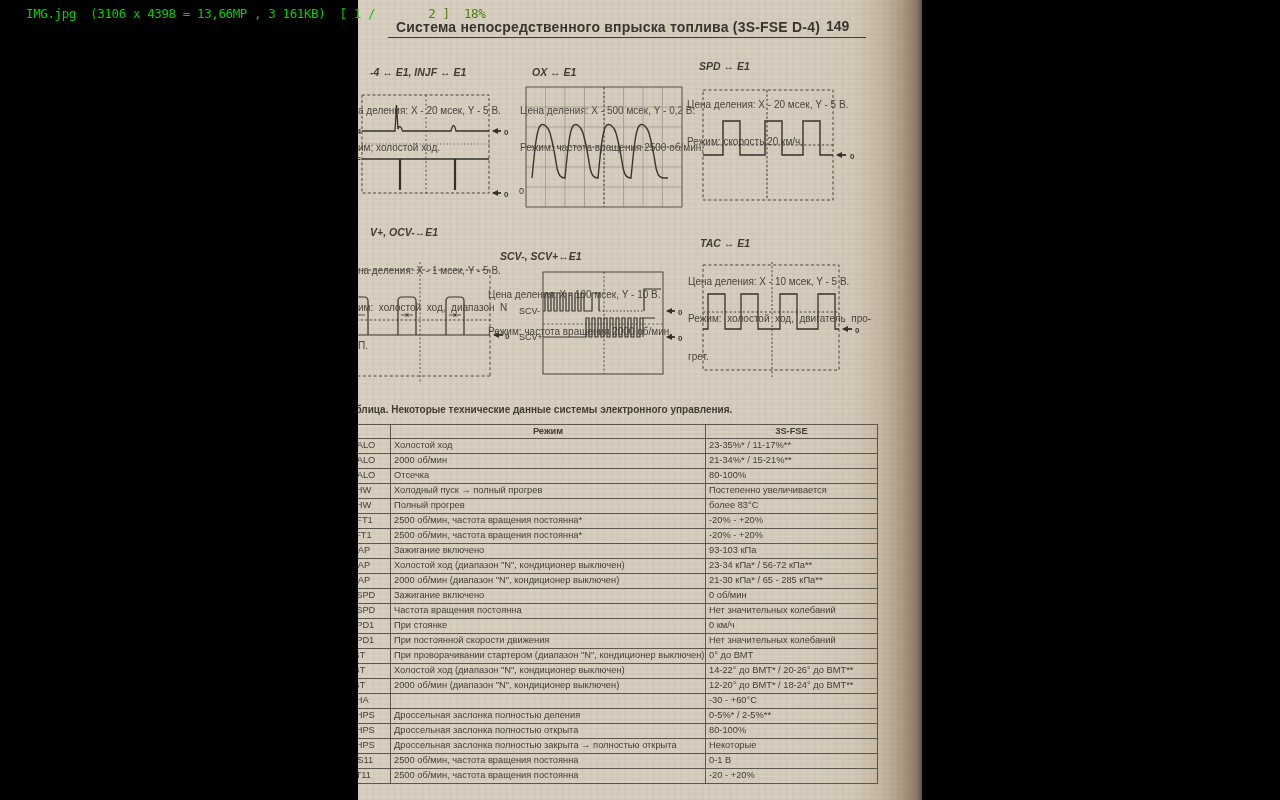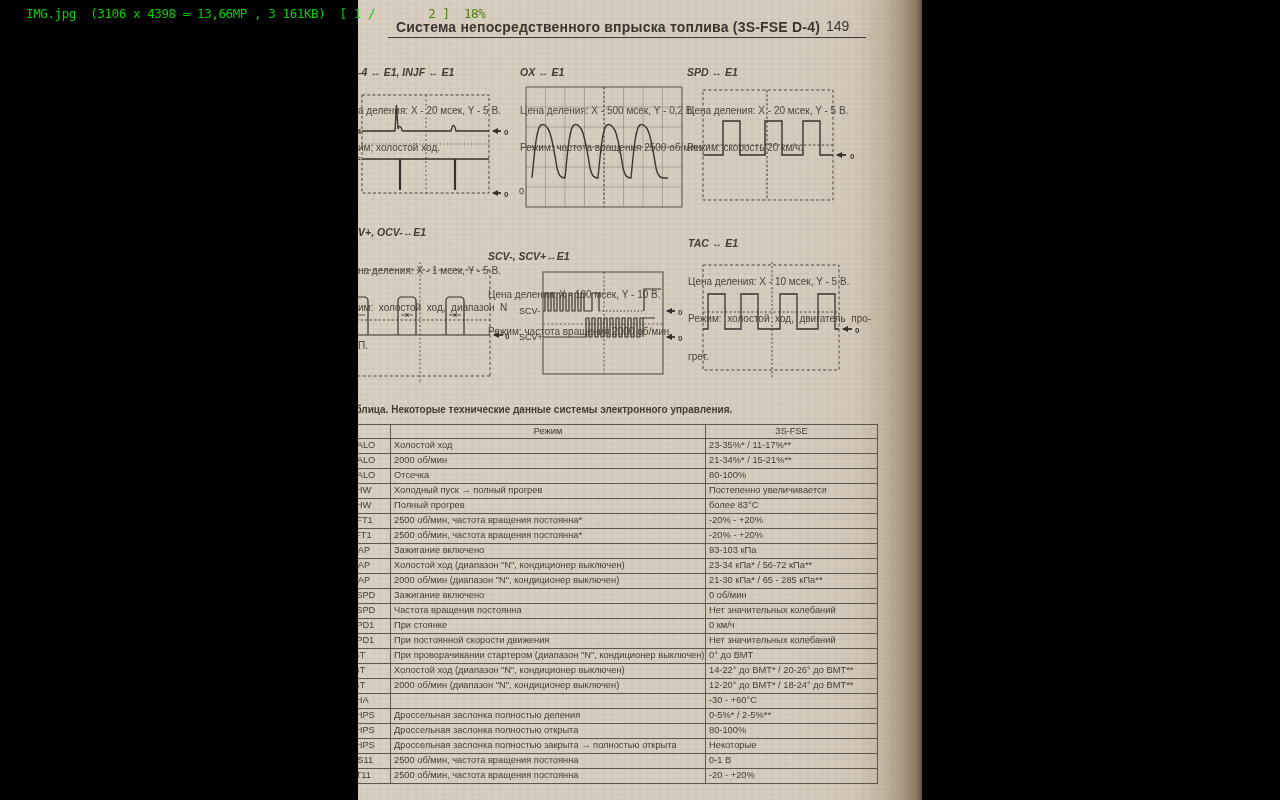--- a/index.html
+++ b/index.html
@@ -32,48 +32,48 @@
       repeating-linear-gradient(0deg,rgba(115,95,65,.035) 0 2px,transparent 2px 5px),
       repeating-linear-gradient(90deg,rgba(115,95,65,.03) 0 3px,transparent 3px 7px);
   }
   .hdr-title{
     position:absolute;left:38px;top:19px;
     font-size:14px;font-weight:bold;letter-spacing:.2px;color:#3a352f;
     white-space:pre;
   }
   .hdr-num{
     position:absolute;left:468px;top:18px;
-    font-size:14px;font-weight:normal;color:#3a352f;
+    font-size:14px;font-weight:bold;color:#3a352f;
   }
   .hdr-rule{
     position:absolute;left:30px;top:37px;width:478px;height:0;
     border-top:1.6px solid #413b34;
   }
   
   .cap{position:absolute;font-size:10px;line-height:12.5px;color:#4a443d;white-space:pre;}
-  .cap .cap-t{font-weight:bold;font-style:italic;font-size:10.5px;margin-bottom:1px;color:#423c35;}
+  .cap .cap-t{font-weight:bold;font-style:italic;font-size:10.5px;margin-bottom:1px;color:#423c35;padding-left:12px;}
   
   .scope{position:absolute;}
   .scope text{font-family:"Liberation Sans",sans-serif;fill:#3e3933;}
   
   .tbl-title{
     position:absolute;left:-14px;top:404px;
     font-size:10px;font-weight:bold;color:#423c35;white-space:pre;
   }
   table.spec{
     position:absolute;left:-12px;top:424px;
     border-collapse:collapse;table-layout:fixed;width:531px;
     font-size:9.3px;color:#433d36;
   }
   table.spec td,table.spec th{
     border:1px solid #5e574d;
     height:14px;padding:0 3px;overflow:hidden;white-space:nowrap;
     font-weight:normal;line-height:1;
   }
-  table.spec th{height:13px;font-weight:normal;text-align:center;}
+  table.spec th{height:13px;font-weight:bold;text-align:center;}
   td.col-label{border-left:none;padding-left:12px;}
   th.col-label{border-left:none;}
   td.col-mode{padding-left:5px;text-align:left;}
   td.col-value{text-align:left;}
 </style>
 </head>
 <body>
 
 <div class="status"><span class="s1">IMG.jpg  (3106 x 4398 = 13,66MP , 3 161KB)  [ 1 / </span><span class="s2">2 ]  18%</span></div>
 
@@ -86,21 +86,21 @@
   <div class="cap" style="left:0px;top:41px">
     <div class="cap-t">-4 ↔ E1, INJF ↔ E1</div>
     <div>а деления: X - 20 мсек, Y - 5 В.</div>
     <div>им; холостой ход.</div>
   </div>
   <div class="cap" style="left:162px;top:41px">
     <div class="cap-t">OX ↔ E1</div>
     <div>Цена деления: X - 500 мсек, Y - 0,2 В.</div>
     <div>Режим: частота вращения 2500 об/мин.</div>
   </div>
-  <div class="cap" style="left:329px;top:41px">
+  <div class="cap" style="left:329px;top:35px">
     <div class="cap-t">SPD ↔ E1</div>
     <div>Цена деления: X - 20 мсек, Y - 5 В.</div>
     <div>Режим: скорость 20 км/ч.</div>
   </div>
 
   <svg class="scope" style="left:0;top:90px" width="152" height="118" viewBox="0 0 152 118">
     <path d="M4,5 H131 V103 H4 Z" fill="none" stroke="#4a443c" stroke-width="1" stroke-dasharray="3,2.2"></path>
     <path d="M68,5 V103" fill="none" stroke="#4a443c" stroke-width="0.9" stroke-dasharray="2,2.4"></path>
     <path d="M4,54 H131" fill="none" stroke="#4a443c" stroke-width="0.9" stroke-dasharray="1,2.4"></path>
     <path d="M4,41 H37 L38.5,15 L40,39 Q42,33 44.5,41 H93 Q95.5,30 98,41 H131" fill="none" stroke="#35302a" stroke-width="1.3"></path>

